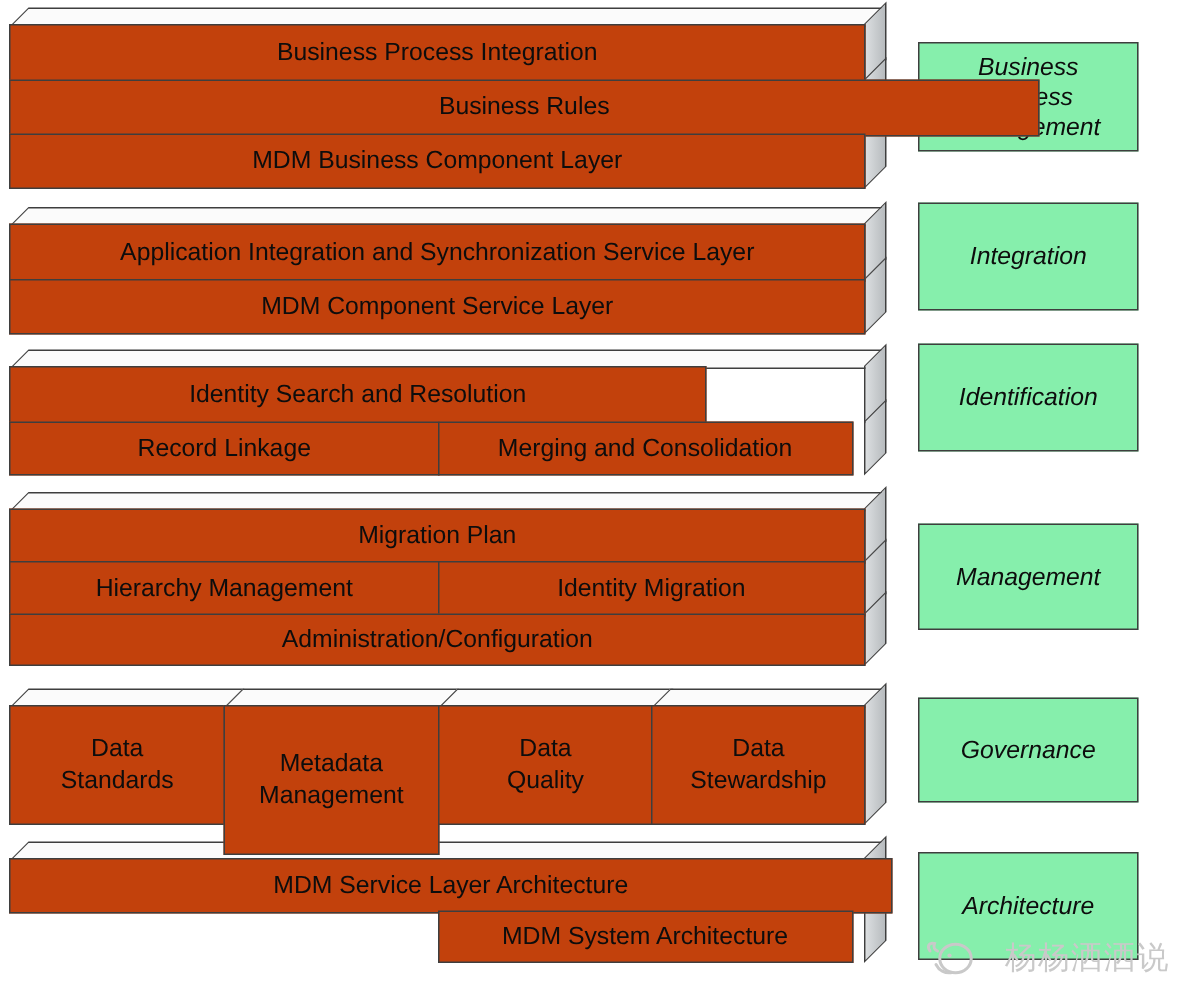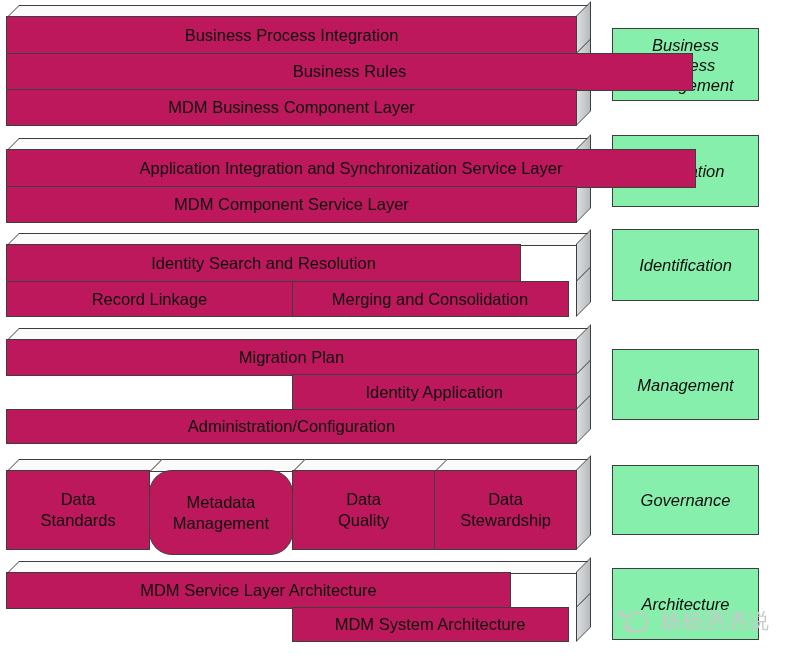--- a/index.html
+++ b/index.html
@@ -5,21 +5,21 @@
   html, body { margin: 0; padding: 0; background: #ffffff; }
   .canvas {
     position: relative; width: 785px; height: 659px;
     background: var(--background, #ffffff);
     font-family: "Liberation Sans", sans-serif;
     overflow: hidden;
   }
   .group { position: absolute; left: 6px; width: 571px; }
   .cell {
     position: absolute; box-sizing: border-box;
-    border: 1.5px solid var(--border, #3e3e3e); background: #be185d;
+    border: 1.5px solid var(--border, #3e3e3e); background: #c2410c;
     display: flex; align-items: center; justify-content: center;
     text-align: center; font-size: 16.5px; line-height: 21px;
     color: var(--text, #0d0d0d); white-space: pre-line; z-index: 2;
   }
   .face-top {
     position: absolute; height: 13px; box-sizing: border-box;
     border: 1.5px solid var(--border, #3e3e3e);
     background: var(--top-face, #fbfbfb);
     transform: skewX(-45deg); transform-origin: 0 100%; z-index: 1;
   }
@@ -30,22 +30,22 @@
     transform: skewY(-45deg); transform-origin: 0 0; z-index: 1;
   }
   .label-box {
     position: absolute; left: 612px; width: 147px; box-sizing: border-box;
     border: 1.5px solid var(--border, #3e3e3e); background: #86efac;
     display: flex; align-items: center; justify-content: center;
     text-align: center; font-style: italic; font-size: 16.5px; line-height: 20px;
     color: var(--text, #0d0d0d); white-space: pre-line;
   }
   .watermark {
-    position: absolute; left: 616px; top: 607px; z-index: 5;
-    display: flex; align-items: center; gap: 8px;
+    position: absolute; left: 616px; top: 624px; z-index: 5;
+    display: flex; align-items: center; gap: 18px;
     color: var(--watermark, #c9c9c9);
   }
   .watermark .wm-text { font-size: 21px; letter-spacing: 1px; white-space: nowrap; font-family: "Liberation Sans", sans-serif; }
 </style>
 </head>
 <body>
 
 <div class="canvas">
 
   <div class="group" style="top:16px; height:110px;">
@@ -55,64 +55,65 @@
     <div class="face-side" style="top:73px; height:37px;"></div>
     <div class="cell" style="left:0; top:0; width:571px; height:38.5px;">Business Process Integration</div>
     <div class="cell" style="left:0; top:37px; width:687px; height:37.5px;">Business Rules</div>
     <div class="cell" style="left:0; top:73px; width:571px; height:37px;">MDM Business Component Layer</div>
   </div>
 
   <div class="group" style="top:149px; height:74px;">
     <div class="face-top" style="left:0; top:-11.5px; width:571px;"></div>
     <div class="face-side" style="top:0; height:38.5px;"></div>
     <div class="face-side" style="top:37px; height:37px;"></div>
-    <div class="cell" style="left:0; top:0; width:690px; height:38.5px;">Application Integration and Synchronization Service Layer</div>
+    <div class="cell" style="left:0; top:0; width:571px; height:38.5px;">Application Integration and Synchronization Service Layer</div>
     <div class="cell" style="left:0; top:37px; width:571px; height:37px;">MDM Component Service Layer</div>
   </div>
 
   <div class="group" style="top:244px; height:73px;">
     <div class="face-top" style="left:0; top:-11.5px; width:571px;"></div>
     <div class="face-side" style="top:0; height:38.5px;"></div>
     <div class="face-side" style="top:37px; height:36px;"></div>
-    <div class="cell" style="left:0; top:0; width:515px; height:38.5px;">Identity Search and Resolution</div>
+    <div class="cell" style="left:0; top:0; width:465px; height:38.5px;">Identity Search and Resolution</div>
     <div class="cell" style="left:0; top:37px; width:287px; height:36px;">Record Linkage</div>
     <div class="cell" style="left:285.5px; top:37px; width:277px; height:36px;">Merging and Consolidation</div>
   </div>
 
   <div class="group" style="top:339px; height:105px;">
     <div class="face-top" style="left:0; top:-11.5px; width:571px;"></div>
     <div class="face-side" style="top:0; height:36.5px;"></div>
     <div class="face-side" style="top:35px; height:36.5px;"></div>
     <div class="face-side" style="top:70px; height:35px;"></div>
     <div class="cell" style="left:0; top:0; width:571px; height:36.5px;">Migration Plan</div>
-    <div class="cell" style="left:285.5px; top:35px; width:285.5px; height:36.5px;">Identity Application</div>
+    <div class="cell" style="left:0; top:35px; width:287px; height:36.5px;">Hierarchy Management</div>
+    <div class="cell" style="left:285.5px; top:35px; width:285.5px; height:36.5px;">Identity Migration</div>
     <div class="cell" style="left:0; top:70px; width:571px; height:35px;">Administration/Configuration</div>
   </div>
 
   <div class="group" style="top:470px; height:80px;">
     <div class="face-top" style="left:0; top:-11.5px; width:144.25px;"></div>
     <div class="face-top" style="left:142.75px; top:-11.5px; width:144.25px;"></div>
     <div class="face-top" style="left:285.5px; top:-11.5px; width:144.25px;"></div>
     <div class="face-top" style="left:428.25px; top:-11.5px; width:142.75px;"></div>
     <div class="face-side" style="top:0; height:80px;"></div>
     <div class="cell" style="left:0; top:0; width:144.25px; height:80px;">Data
 Standards</div>
-    <div class="cell" style="left:142.75px; top:0; width:144.25px; height:85px;border-radius:23px;">Metadata
+    <div class="cell" style="left:142.75px; top:0; width:144.25px; height:100px;">Metadata
 Management</div>
     <div class="cell" style="left:285.5px; top:0; width:144.25px; height:80px;">Data
 Quality</div>
     <div class="cell" style="left:428.25px; top:0; width:142.75px; height:80px;">Data
 Stewardship</div>
   </div>
 
   <div class="group" style="top:572px; height:70px;">
     <div class="face-top" style="left:0; top:-11.5px; width:571px;"></div>
     <div class="face-side" style="top:0; height:36.5px;"></div>
     <div class="face-side" style="top:35px; height:35px;"></div>
-    <div class="cell" style="left:0; top:0; width:505px; height:36.5px;">MDM Service Layer Architecture</div>
+    <div class="cell" style="left:0; top:0; width:589px; height:36.5px;">MDM Service Layer Architecture</div>
     <div class="cell" style="left:285.5px; top:35px; width:277px; height:35px;">MDM System Architecture</div>
   </div>
 
   <div class="label-box" style="top:28px; height:73px;">Business
 Process
 Management</div>
   <div class="label-box" style="top:135px; height:72px;">Integration</div>
   <div class="label-box" style="top:229px; height:72px;">Identification</div>
   <div class="label-box" style="top:349px; height:71px;">Management</div>
   <div class="label-box" style="top:465px; height:70px;">Governance</div>

